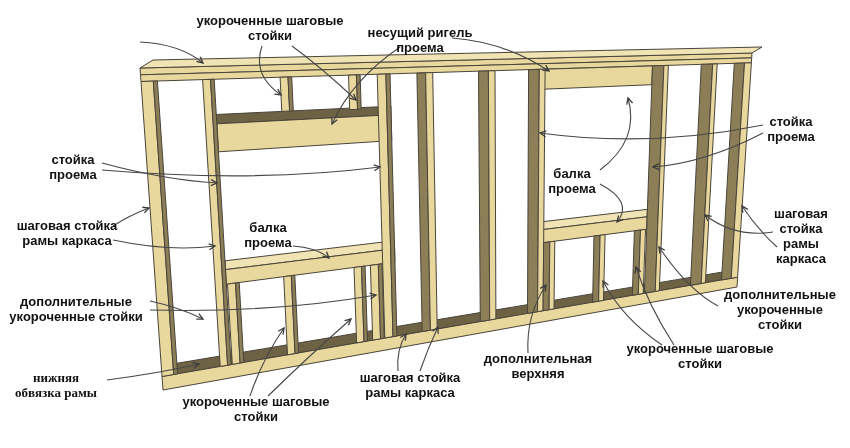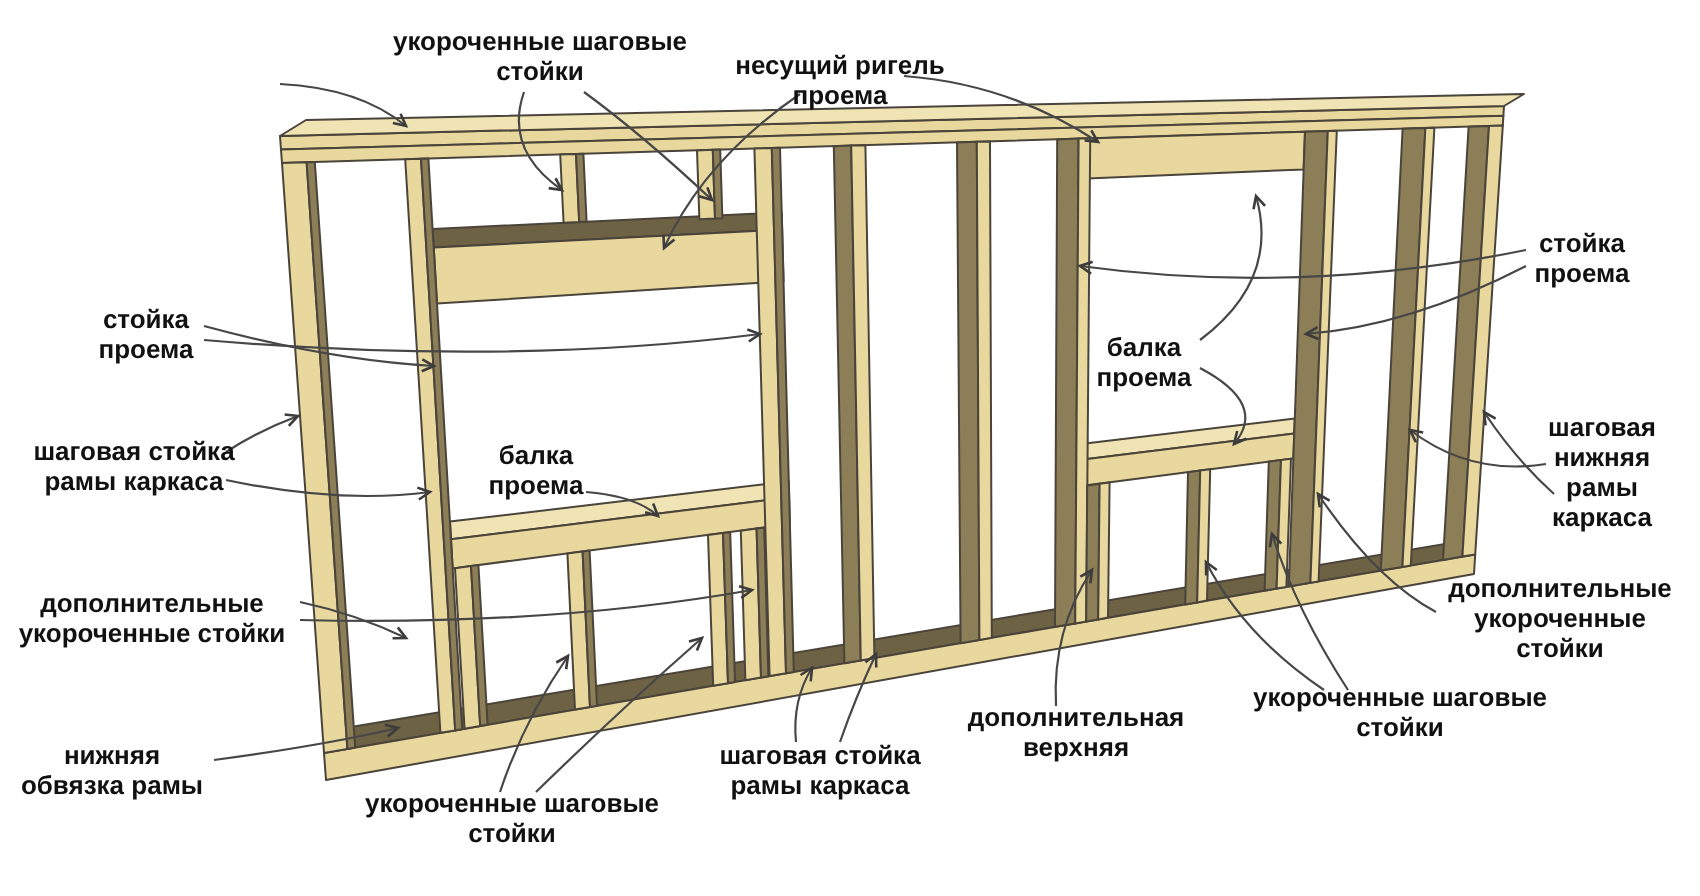--- a/index.html
+++ b/index.html
@@ -105,28 +105,28 @@
 проема</div>
   <div class="lbl" style="left: 67px; top: 234px;">шаговая стойка
 рамы каркаса</div>
   <div class="lbl" style="left: 268px; top: 236px;">балка
 проема</div>
   <div class="lbl" style="left: 572px; top: 182px;">балка
 проема</div>
   <div class="lbl" style="left: 791px; top: 130px;">стойка
 проема</div>
   <div class="lbl" style="left: 801px; top: 237px;">шаговая
-нижняя
+стойка
 рамы
 каркаса</div>
   <div class="lbl" style="left: 76px; top: 310px;">дополнительные
 укороченные стойки</div>
   <div class="lbl" style="left: 780px; top: 310px;">дополнительные
 укороченные стойки</div>
-  <div class="lbl" style="left: 56px; top: 386px;">нижняя
+  <div class="lbl" style="left: 56px; top: 386px; font-family: Liberation Serif, serif;">нижняя
 обвязка рамы</div>
   <div class="lbl" style="left: 256px; top: 410px;">укороченные шаговые
 стойки</div>
   <div class="lbl" style="left: 410px; top: 386px;">шаговая стойка
 рамы каркаса</div>
   <div class="lbl" style="left: 538px; top: 367px;">дополнительная
 верхняя</div>
   <div class="lbl" style="left: 700px; top: 357px;">укороченные шаговые
 стойки</div>
 </div>

